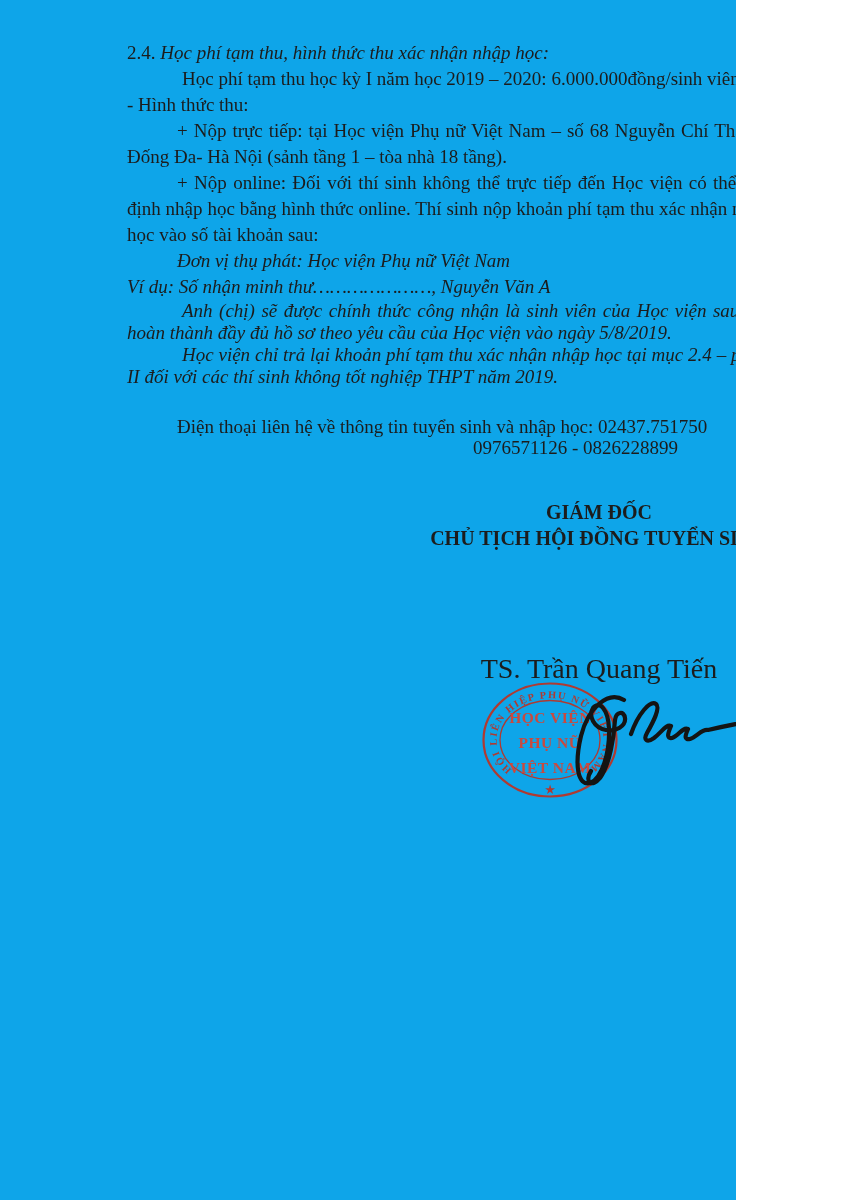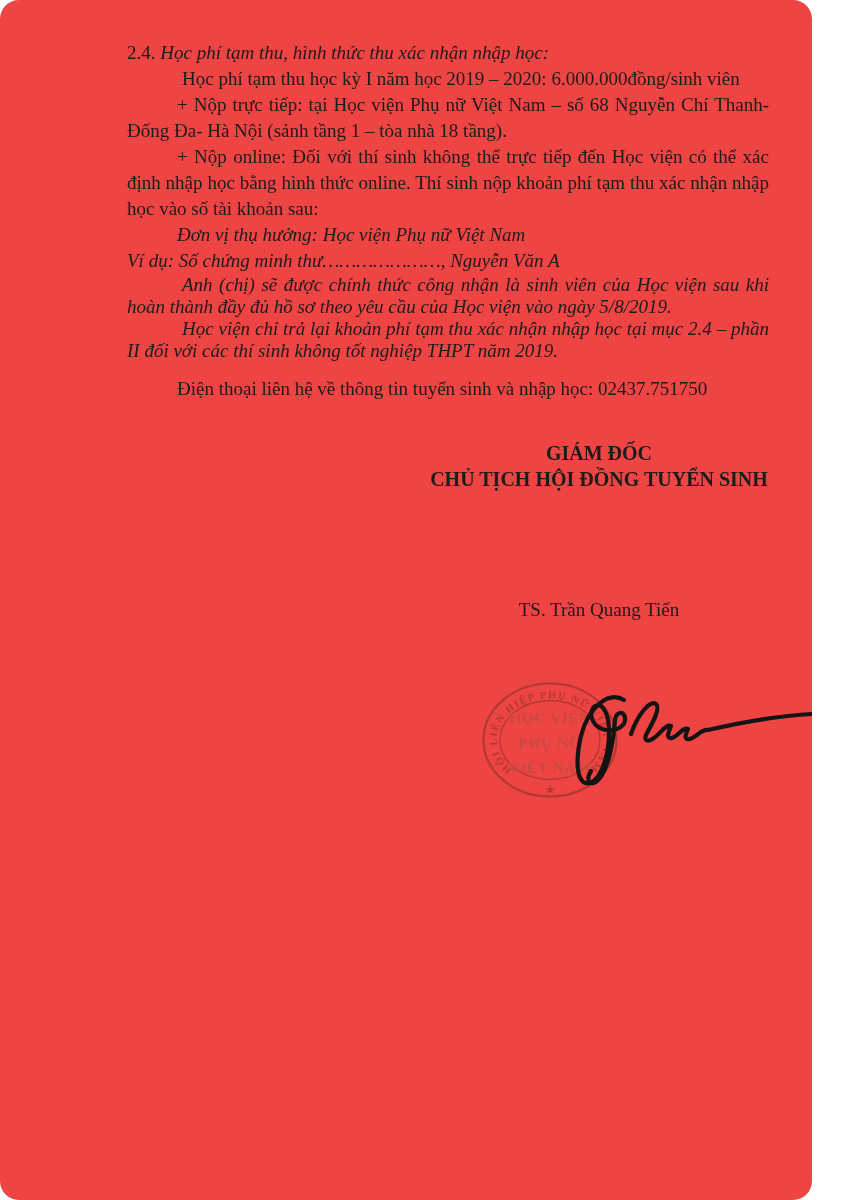--- a/index.html
+++ b/index.html
@@ -1,49 +1,48 @@
 <!DOCTYPE html>
 <html><head>
 <meta charset="utf-8">
 <style>
   html,body { margin:0; padding:0; background:#ffffff; }
   .page {
     position:relative;
-    width:812px; height:1200px;
-    background:#ef4444;
+    width:736px; height:1200px;
+    background:#0ea5e9;
     overflow:hidden;
     font-family:"Liberation Serif","DejaVu Serif",serif;
     color:#1c1c1c;
-    border-radius:19px;
   }
   .textblock {
     position:absolute;
     left:127px; top:40px;
     width:642px;
     font-size:19px;
   }
   .textblock p { margin:0; line-height:26px; }
   .just { text-align:justify; }
   .ital { font-style:italic; }
   .ind50 { text-indent:50px; }
   .ind55 { text-indent:55px; }
   .tight { line-height:22px !important; }
   #p-confirm { }
   #p-refund  { }
-  #p-phone1  { margin-top:16px; line-height:21px !important; }
+  #p-phone1  { margin-top:28px; line-height:21px !important; }
   #p-phone2  { line-height:21px !important; padding-left:346px; }
   .sigblock {
     margin-top:41px;
     margin-left:292px;
     width:360px;
     text-align:center;
   }
   .sigblock .role { font-weight:bold; font-size:20px; line-height:26px; white-space:nowrap; }
   .sig-space { height:105px; }
-  .signer { font-size:19px; line-height:26px; }
+  .signer { font-size:28px; line-height:26px; }
   .stamp-svg {
     position:absolute; left:481px; top:682px;
     width:140px; height:118px;
     z-index:2;
   }
   .signature-svg {
     position:absolute; left:538px; top:686px;
     width:278px; height:108px;
     z-index:3;
   }
@@ -63,27 +62,29 @@
   .stamp-star { font-size:13px; text-anchor:middle; }
 </style>
 </head>
 <body>
 
 <div class="page">
 
   <div class="textblock">
     <p id="p-s24"><span>2.4. </span><span class="ital">Học phí tạm thu, hình thức thu xác nhận nhập học:</span></p>
     <p id="p-fee" class="ind55">Học phí tạm thu học kỳ I năm học 2019 – 2020:  6.000.000đồng/sinh viên</p>
+    <p id="p-method">- Hình thức thu:</p>
     <p id="p-direct" class="just ind50">+  Nộp trực tiếp: tại Học viện Phụ nữ Việt Nam – số 68 Nguyễn Chí Thanh- Đống Đa- Hà Nội (sảnh tầng 1 – tòa nhà 18 tầng).</p>
     <p id="p-online" class="just ind50">+  Nộp online: Đối với thí sinh không thể trực tiếp đến Học viện có thể xác định nhập học bằng hình thức online.  Thí sinh nộp khoản phí tạm thu xác nhận nhập học vào số tài khoản sau:</p>
-    <p id="p-beneficiary" class="ital ind50">Đơn vị thụ hưởng: Học viện Phụ nữ Việt Nam</p>
-    <p id="p-example" class="ital">Ví dụ: Số chứng minh thư…………………, Nguyễn Văn A</p>
+    <p id="p-beneficiary" class="ital ind50">Đơn vị thụ phát: Học viện Phụ nữ Việt Nam</p>
+    <p id="p-example" class="ital">Ví dụ: Số nhận minh thư…………………, Nguyễn Văn A</p>
     <p id="p-confirm" class="ital just ind55 tight">Anh (chị) sẽ được chính thức công nhận là sinh viên của Học viện sau khi hoàn thành đầy đủ hồ sơ theo yêu cầu của Học viện vào  ngày 5/8/2019.</p>
     <p id="p-refund" class="ital just ind55 tight">Học viện chỉ trả lại khoản phí tạm thu xác nhận nhập học tại mục 2.4 – phần II đối với các thí sinh không tốt nghiệp THPT năm 2019.</p>
     <p id="p-phone1" class="ind50">Điện thoại liên hệ về thông tin tuyển sinh và nhập học:  02437.751750</p>
+    <p id="p-phone2">0976571126  - 0826228899</p>
 
     <div class="sigblock">
       <div class="role">GIÁM ĐỐC</div>
       <div class="role">CHỦ TỊCH HỘI ĐỒNG TUYỂN SINH</div>
       <div class="sig-space"></div>
       <div class="signer">TS. Trần Quang Tiến</div>
     </div>
   </div>
 
   <svg class="stamp-svg" viewBox="0 0 140 118" aria-hidden="true">

